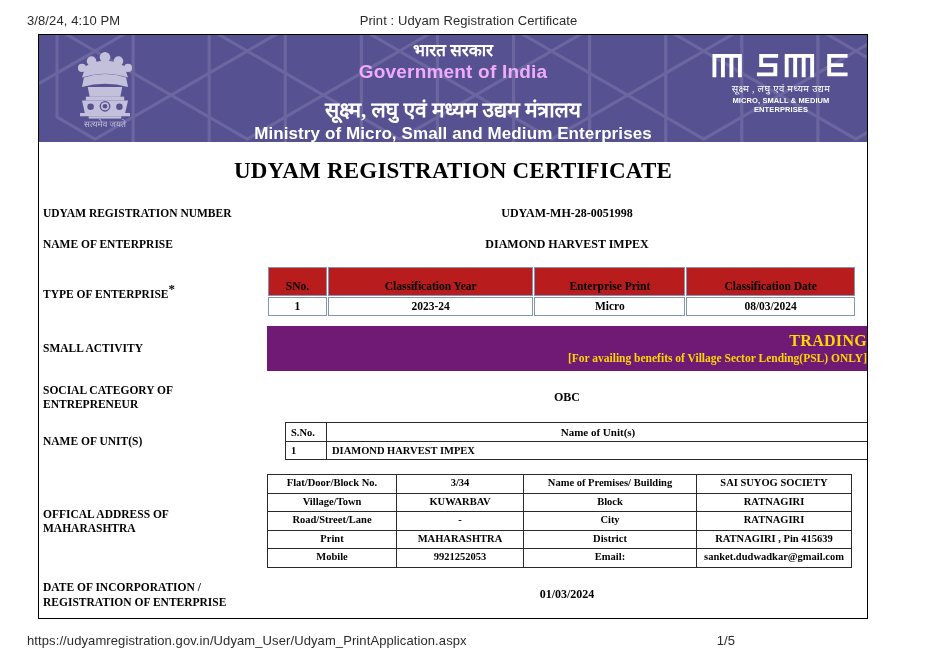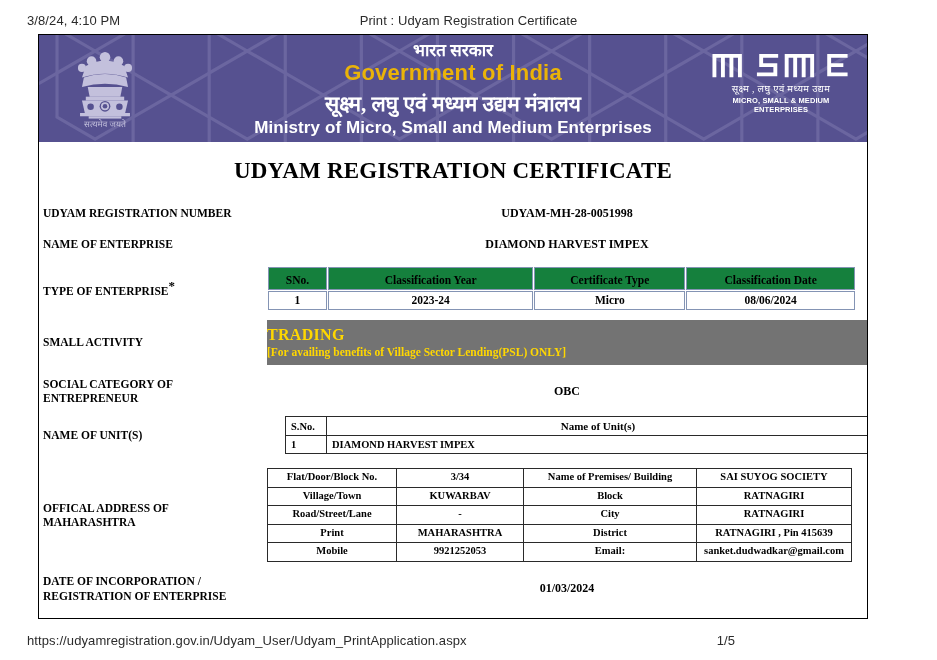--- a/index.html
+++ b/index.html
@@ -76,25 +76,25 @@
   #banner-text .hi {
     font-family: "Liberation Serif", "DejaVu Sans", sans-serif;
     font-size: 17px;
     color: #ffffff;
     font-weight: 600;
     display: block;
     margin-bottom: 3px;
   }
   #banner-text .en {
     font-family: "Liberation Sans", sans-serif;
-    font-size: 22px;
-    font-weight: bold;
-    color: #eab308;
-    display: block;
-    margin-bottom: 10px;
+    font-size: 19px;
+    font-weight: bold;
+    color: #f0abfc;
+    display: block;
+    margin-bottom: 19px;
     letter-spacing: 0.2px;
   }
   #banner-text .hi2 {
     font-family: "Liberation Serif", "DejaVu Sans", sans-serif;
     font-size: 21px;
     color: #ffffff;
     font-weight: 600;
     display: block;
     margin-bottom: 4px;
   }
@@ -179,45 +179,45 @@
   #row-doi { margin-top: 12px; }
 
   
   .tbl-class {
     width: 589px;
     border-collapse: separate;
     border-spacing: 1px;
     font-size: 11px;
   }
   .tbl-class th {
-    background: #15803d;
+    background: #b91c1c;
     border: 1px solid #8494b4;
     font-weight: bold;
     text-align: center;
-    padding: 6px 0 3px;
+    padding: 12px 0 3px;
     font-size: 11.5px;
   }
   .tbl-class td {
     background: #ffffff;
     border: 1px solid #8494b4;
     text-align: center;
     font-weight: bold;
     padding: 2px 0 3px;
     font-size: 11.5px;
   }
   .col-sno { width: 58px; }
   .col-year { width: 208px; }
   .col-etype { width: 152px; }
   .col-cdate { width: 170px; }
 
   
   #trading-banner {
     width: 600px;
-    background: #737373;
-    text-align: left;
+    background: #701a75;
+    text-align: right;
     padding: 6px 0 7px;
     box-sizing: border-box;
   }
   #trading-banner .tb-main {
     display: block;
     color: #FFD700;
     font-size: 16px;
     font-weight: bold;
     letter-spacing: 0.3px;
   }
@@ -363,30 +363,30 @@
   <div class="row" id="row-type">
     <div class="row-label">
       <span>TYPE OF ENTERPRISE</span><span class="star">*</span>
     </div>
     <div class="row-value">
       <table class="tbl-class">
         <thead>
           <tr>
             <th class="col-sno">SNo.</th>
             <th class="col-year">Classification Year</th>
-            <th class="col-etype">Certificate Type</th>
+            <th class="col-etype">Enterprise Print</th>
             <th class="col-cdate">Classification Date</th>
           </tr>
         </thead>
         <tbody>
           <tr>
             <td>1</td>
             <td>2023-24</td>
             <td>Micro</td>
-            <td>08/06/2024</td>
+            <td>08/03/2024</td>
           </tr>
         </tbody>
       </table>
     </div>
   </div>
 
   <div class="row" id="row-activity">
     <div class="row-label">SMALL ACTIVITY</div>
     <div class="row-value">
       <div id="trading-banner">

